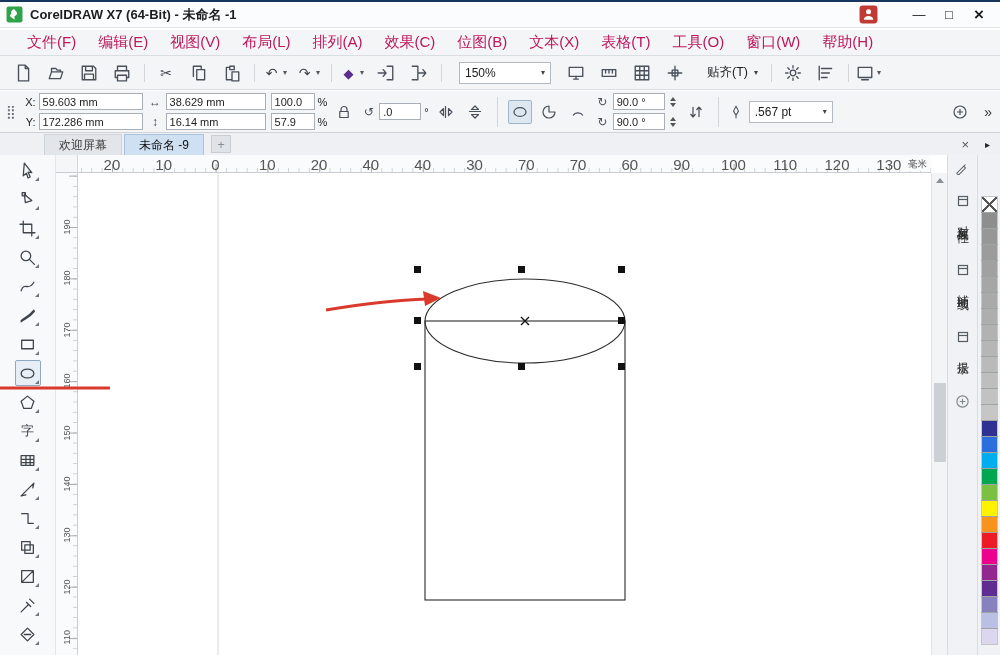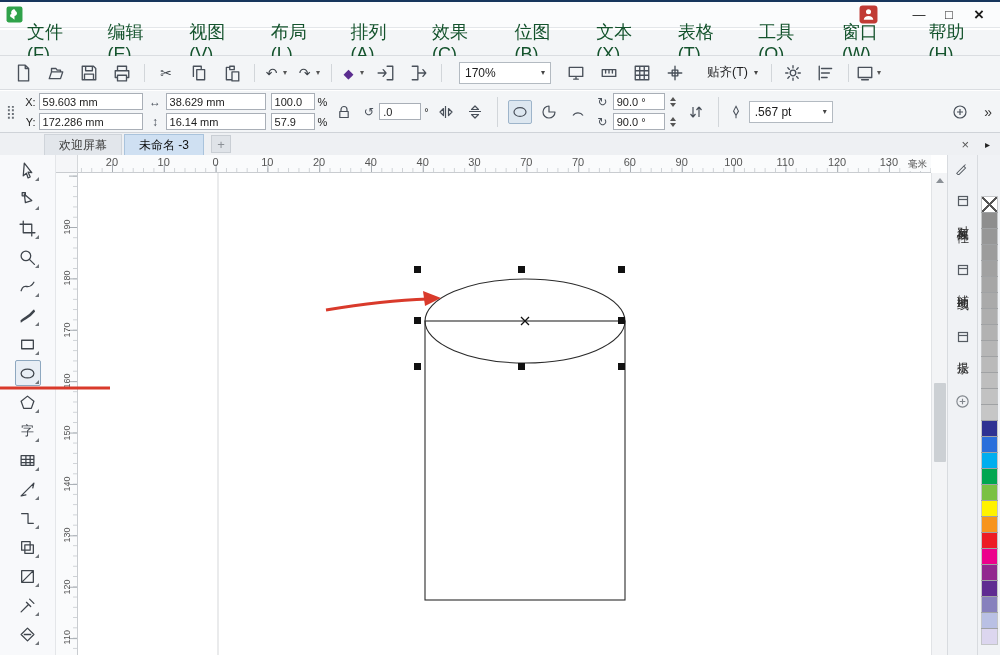--- a/index.html
+++ b/index.html
@@ -13,21 +13,21 @@
   .appicon { width:17px; height:17px; margin-right:7px; flex:none; }
   .wtitle { font-size:13px; font-weight:bold; color:#1d1d1f; }
   .tspacer { flex:1; }
   .userbadge { width:19px; height:19px; margin-right:26px; flex:none; }
   .wctl { width:30px; height:22px; display:flex; align-items:center; justify-content:center; font-size:13px; color:#1a1a1a; cursor:default; }
   .wctl.close { font-size:17px; font-weight:bold; }
 
   
   .menubar { position:absolute; left:0; top:30px; right:0; height:26px; background:#f3f5f7;
              border-bottom:1px solid #dadde1; display:flex; align-items:center; padding-left:16px; }
-  .mitem { font-size:18px; color:#14532d; padding:0 11px; height:100%; display:flex; align-items:center; }
+  .mitem { font-size:15px; color:#be185d; padding:0 11px; height:100%; display:flex; align-items:center; }
 
   
   .toolbar { position:absolute; left:0; top:56px; right:0; height:34px; background:#f3f5f7;
              border-bottom:1px solid #dadde1; display:flex; align-items:center; padding-left:8px; }
   .tbgroup { display:flex; align-items:center; gap:3px; }
   .tbtn { min-width:30px; height:26px; display:flex; align-items:center; justify-content:center; position:relative; border-radius:2px; }
   .tbtn .ic { position:relative; width:18px; height:18px; flex:none; }
   .tbtn .ic svg { position:absolute; left:0; top:0; width:18px; height:18px; fill:none; stroke:#49505a; stroke-width:1.2; stroke-linecap:round; stroke-linejoin:round; }
   .tbtn .g { position:absolute; left:0; right:0; top:1px; bottom:0; display:flex; align-items:center; justify-content:center; font-size:14px; color:#3d434a; }
   .tbtn.launcher .g { color:#5b2d90; font-size:13px; }
@@ -82,21 +82,21 @@
   .rcorner { position:absolute; left:56px; top:155px; width:22px; height:18px; background:#f5f6f8;
              border-right:1px solid #d4d7da; border-bottom:1px solid #c9ccd0; }
   .hruler { position:absolute; left:78px; top:155px; width:853px; height:18px; background:#fafbfc;
             border-bottom:1px solid #c9ccd0;
             background-image: linear-gradient(90deg,#a7adb3 1px,transparent 1px),
                               linear-gradient(90deg,#cdd1d5 1px,transparent 1px);
             background-size: 51.8px 8px, 10.36px 4px;
             background-position: 34px 100%, 34px 100%;
             background-repeat: repeat-x, repeat-x; }
   .hnums { display:flex; padding-left:8px; }
-  .hn { width:51.8px; text-align:center; font-size:11px; color:#555; flex:none; padding-top:1px; }
+  .hn { width:51.8px; text-align:center; font-size:15px; color:#555; flex:none; padding-top:1px; }
   .runit { position:absolute; right:4px; top:3px; font-size:9.5px; color:#555; background:#fafbfc; padding-left:3px; }
   .vruler { position:absolute; left:56px; top:173px; width:22px; height:482px; background:#fafbfc;
             border-right:1px solid #c9ccd0; overflow:hidden;
             background-image: linear-gradient(#a7adb3 1px,transparent 1px),
                               linear-gradient(#cdd1d5 1px,transparent 1px);
             background-size: 8px 51.4px, 4px 10.28px;
             background-position: 100% 54px, 100% 54px;
             background-repeat: repeat-y, repeat-y; }
   .vnums { display:flex; flex-direction:column; padding-top:28px; }
   .vn { height:51.4px; display:flex; align-items:center; justify-content:center; font-size:9px; color:#555;
@@ -154,20 +154,21 @@
 
 <div class="window">
 
   <div class="titlebar">
     <span class="appicon">
       <svg viewBox="0 0 16 16">
           <rect x="0.5" y="0.5" width="15" height="15" rx="2" fill="#2fa24a"></rect>
       <path d="M8 3 C5.4 3 4.2 5.6 5.2 7.6 C3.4 7.8 3.4 10.6 5.4 10.8 L8 13 L8 9.4 C10.4 9.2 11.2 6.2 9.2 5 Z" fill="#fff"></path>
         </svg>
     </span>
+    <span class="wtitle">CorelDRAW X7 (64-Bit) - 未命名 -1</span>
     <span class="tspacer"></span>
     <span class="userbadge">
       <svg viewBox="0 0 18 18">
           <rect x="0.5" y="0.5" width="17" height="17" rx="3" fill="#c13b35"></rect>
       <circle cx="9" cy="6.4" r="2.4" fill="#fff"></circle>
           <path d="M4.5 14 a4.5 3.6 0 0 1 9 0 Z" fill="#fff"></path>
         </svg>
     </span>
     <span class="wctl">—</span>
     <span class="wctl">□</span>
@@ -327,21 +328,21 @@
           </span>
 
         </span>
 
         <span class="tbsep">
           
           
         </span>
       </div>
     <div class="combo zoom">
-      <span>170%</span>
+      <span>150%</span>
       <span class="cdd">▾</span>
     </div>
     <div class="tbgroup">
 
         <span class="tbtn">
           <span class="ic">
             <svg viewBox="0 0 16 16">
               <path d="M2 3 h12 v8 H2 Z M6 13.5 h4 M8 11 v2.5"></path>
             </svg>
             <span class="g"></span>
@@ -536,21 +537,21 @@
           </svg>
       </button>
       <span class="more">»</span>
     </div>
   </div>
 
   <div class="tabbar">
     <div class="tabs">
 
     <div class="tab">欢迎屏幕</div>
-        <div class="tab active">未命名 -3</div>
+        <div class="tab active">未命名 -9</div>
       </div>
     <div class="tab-add">+</div>
     <div class="tbr">
       <span class="tclose">×</span>
       <span class="tarrow">▸</span>
     </div>
   </div>
 
   <div class="rcorner"></div>
   <div class="hruler">

